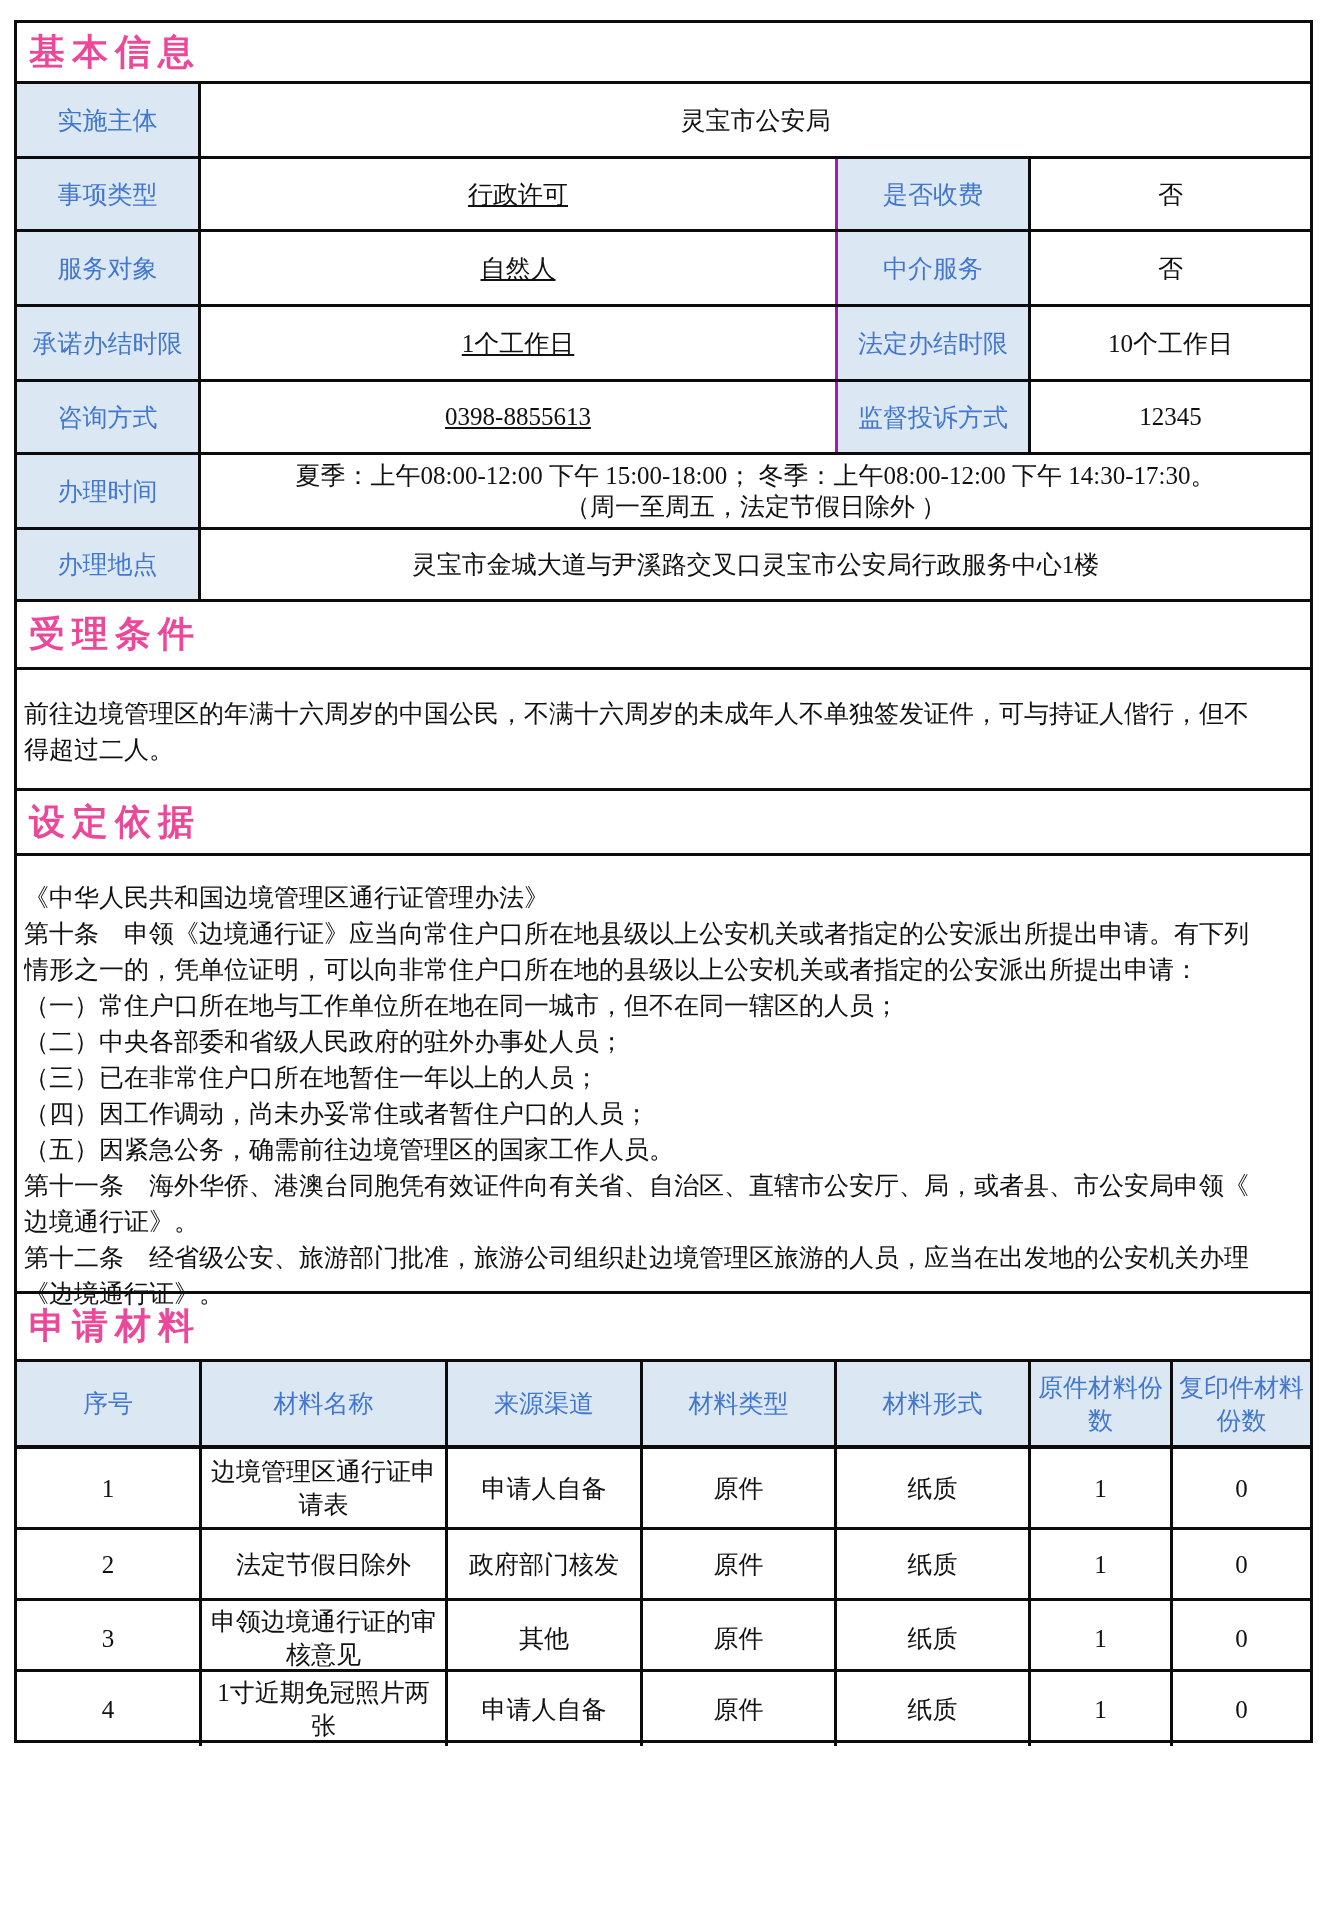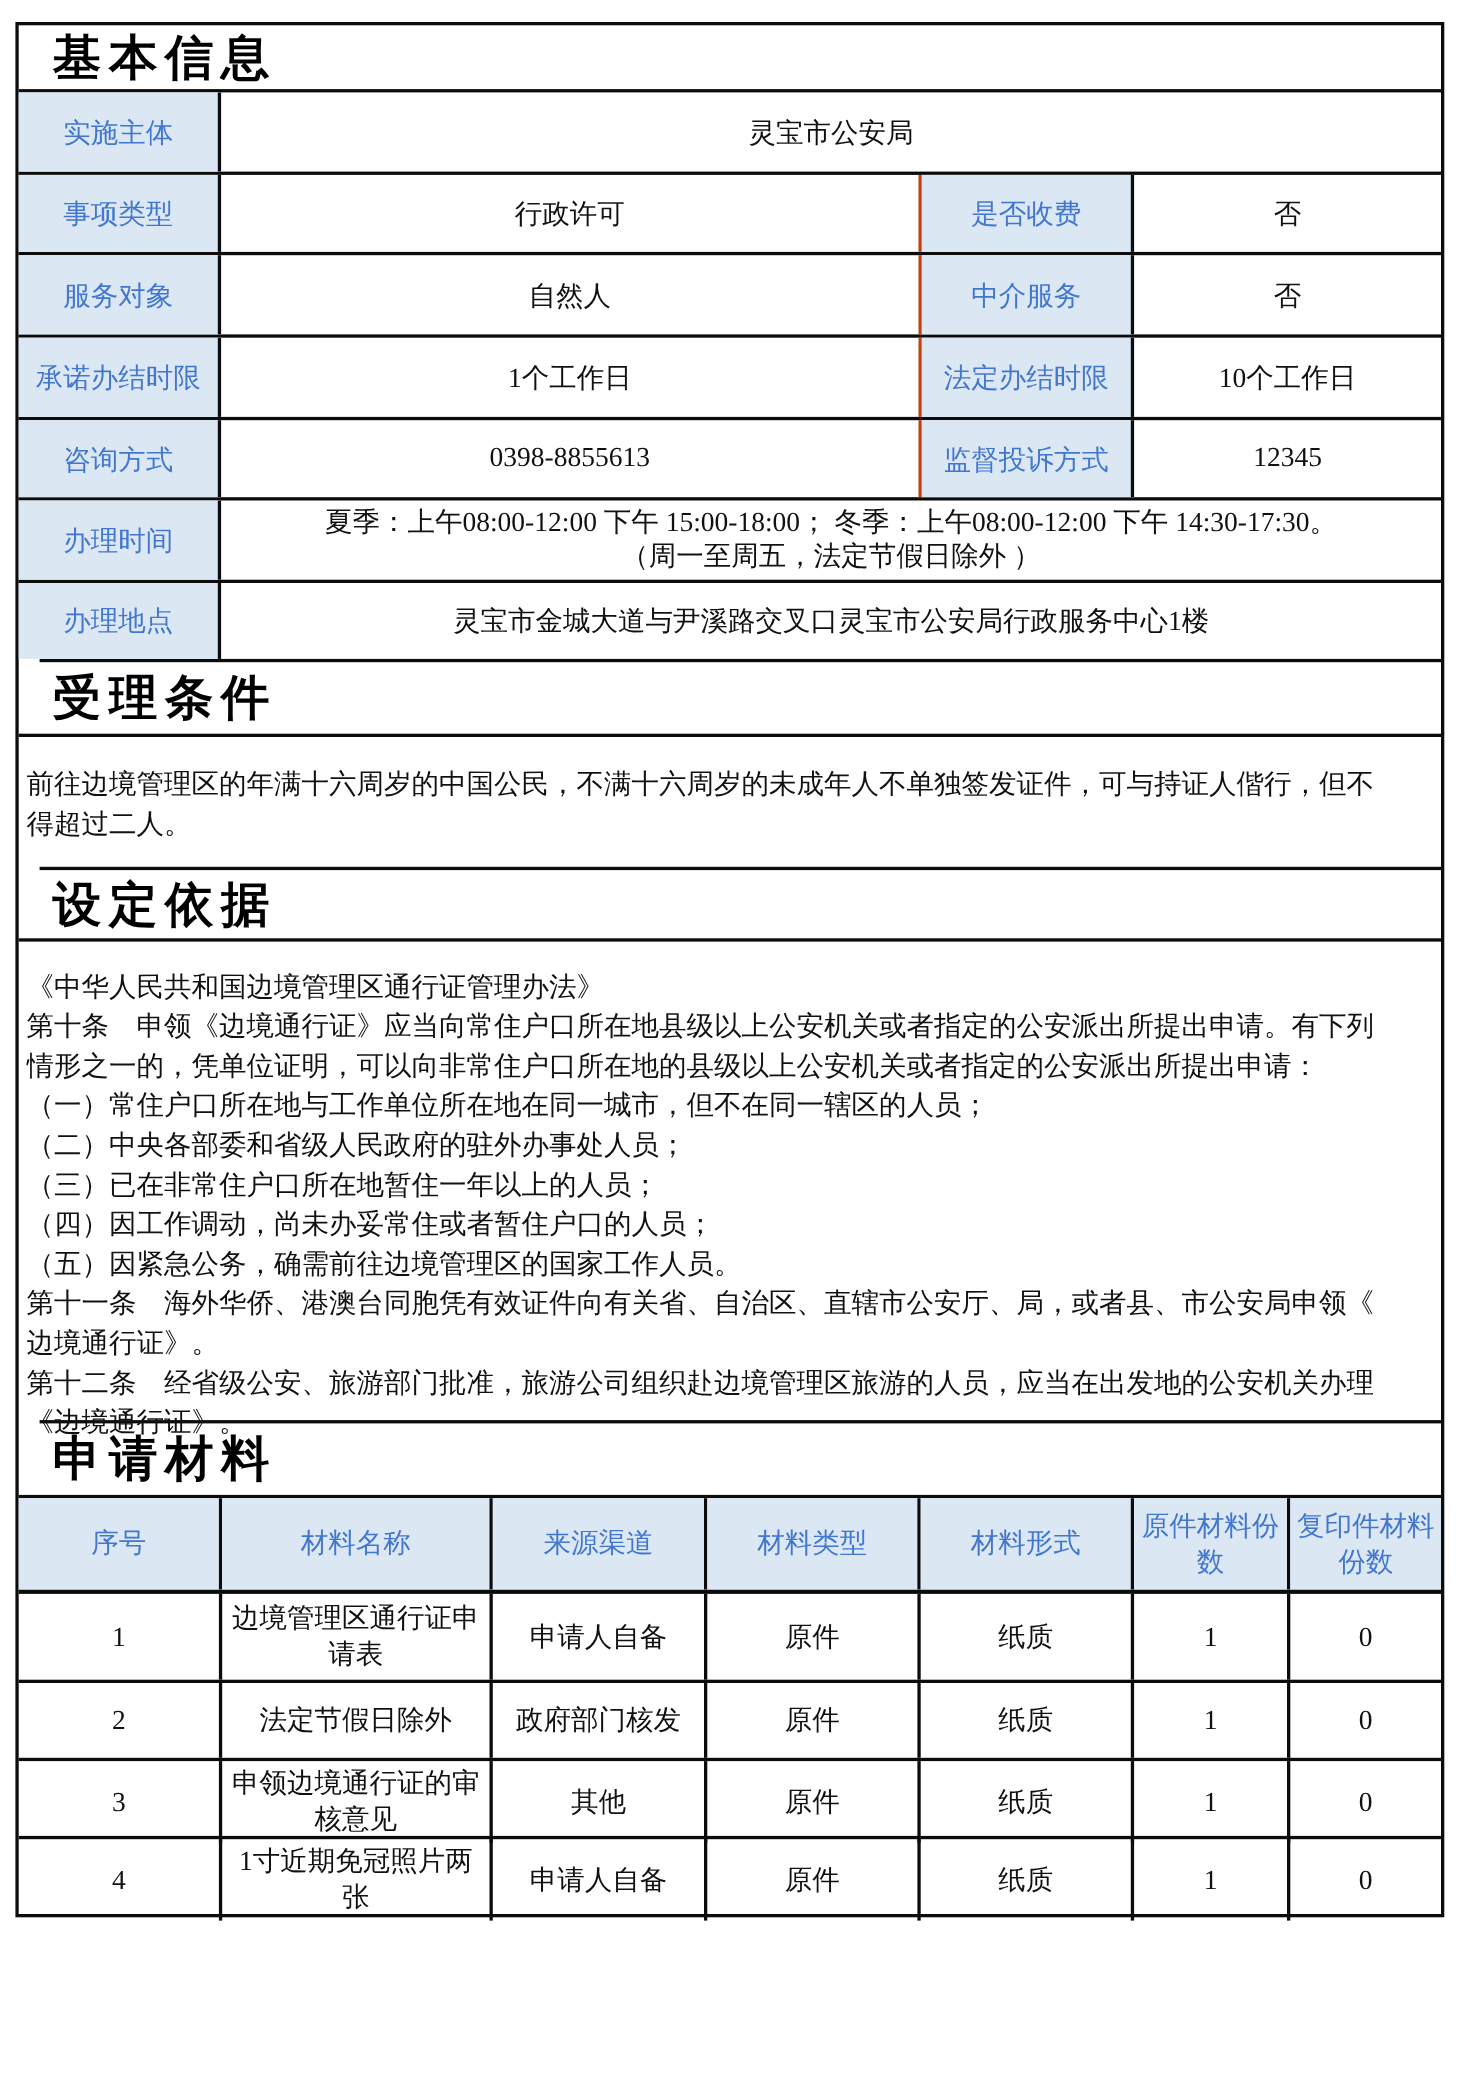--- a/index.html
+++ b/index.html
@@ -2,31 +2,31 @@
 <html><head>
 <meta charset="utf-8">
 <style>
   html,body{margin:0;padding:0;background:#ffffff;}
   body{width:1328px;height:1906px;position:relative;overflow:hidden;
        font-family:"Liberation Serif","DejaVu Serif",serif;color:#111;}
   .doc{position:absolute;left:14px;top:20px;width:1293px;border:3px solid #0c0c0c;background:#fff;}
   
   .sec-title{display:flex;align-items:center;border-top:3px solid #0c0c0c;
              font-family:"Liberation Sans","DejaVu Sans",sans-serif;font-weight:bold;
-             font-size:44px;letter-spacing:7px;color:#000000;padding-left:12px;box-sizing:border-box;margin-left:19px;}
+             font-size:36px;letter-spacing:7px;color:#ec4899;padding-left:12px;box-sizing:border-box;}
   .sec-title.first{border-top:none;height:58px;}
   
   .bi-row{display:grid;border-top:3px solid #0c0c0c;}
   .bi-row.cols4{grid-template-columns:184px 637px 193px 1fr;}
   .bi-row.cols2{grid-template-columns:184px 1fr;}
   .cell{display:flex;align-items:center;justify-content:center;text-align:center;
         font-size:25px;box-sizing:border-box;padding:2px 6px;}
   .lbl{background:#dbe8f4;color:#4377ce;border-right:3px solid #0c0c0c;}
   .val{color:#111;}
-  .val.mid{border-right:3px solid #c2410c;}
+  .val.mid{border-right:3px solid #a21caf;text-decoration:underline;}
   .val.stack{flex-direction:column;line-height:31px;padding:2px 2px;}
   
   .content{border-top:3px solid #0c0c0c;box-sizing:border-box;font-size:25px;color:#111;}
   .content .line{white-space:pre;overflow:hidden;line-height:36px;}
   .acceptance{height:121px;padding:26px 7px 0 7px;}
   .basis{height:438px;padding:24px 7px 0 7px;}
   
   .m-row{display:grid;grid-template-columns:185px 246px 195px 194px 194px 142px 1fr;border-top:3px solid #0c0c0c;}
   .m-row.header{border-top:3px solid #0c0c0c;}
   .m-row.r1{border-top:4px solid #0c0c0c;}

